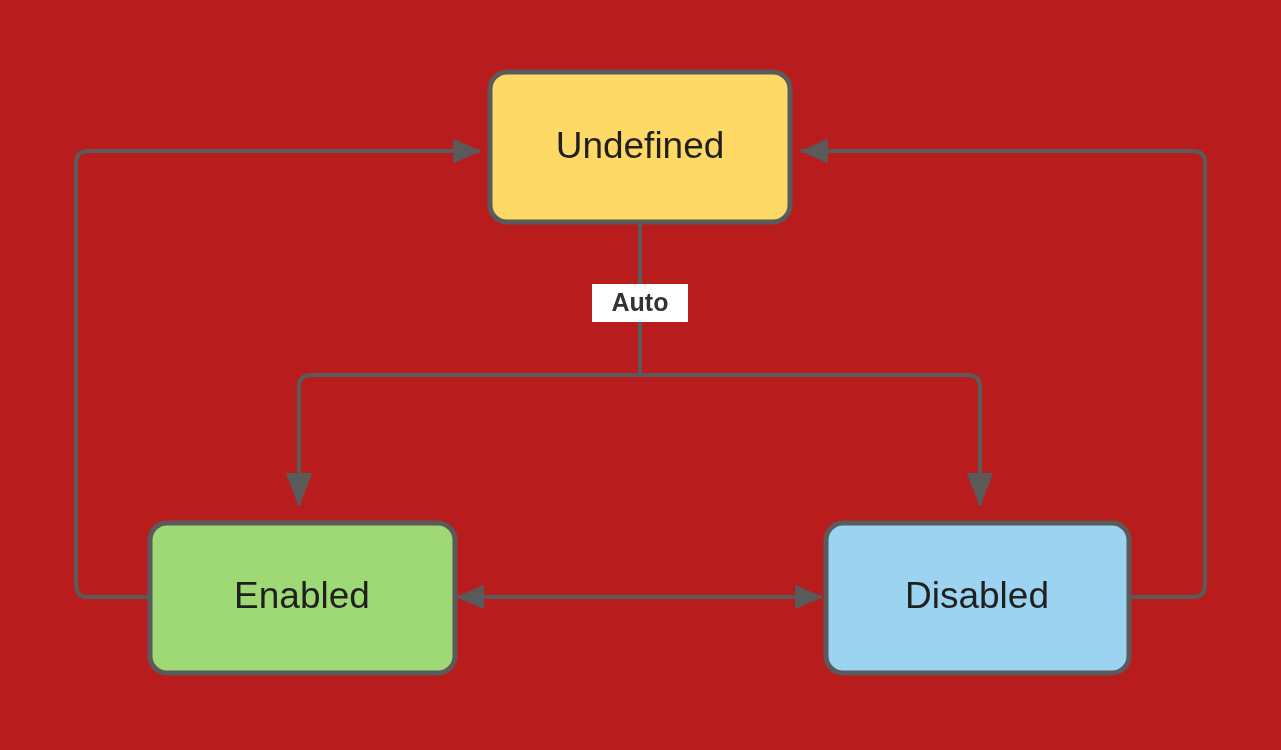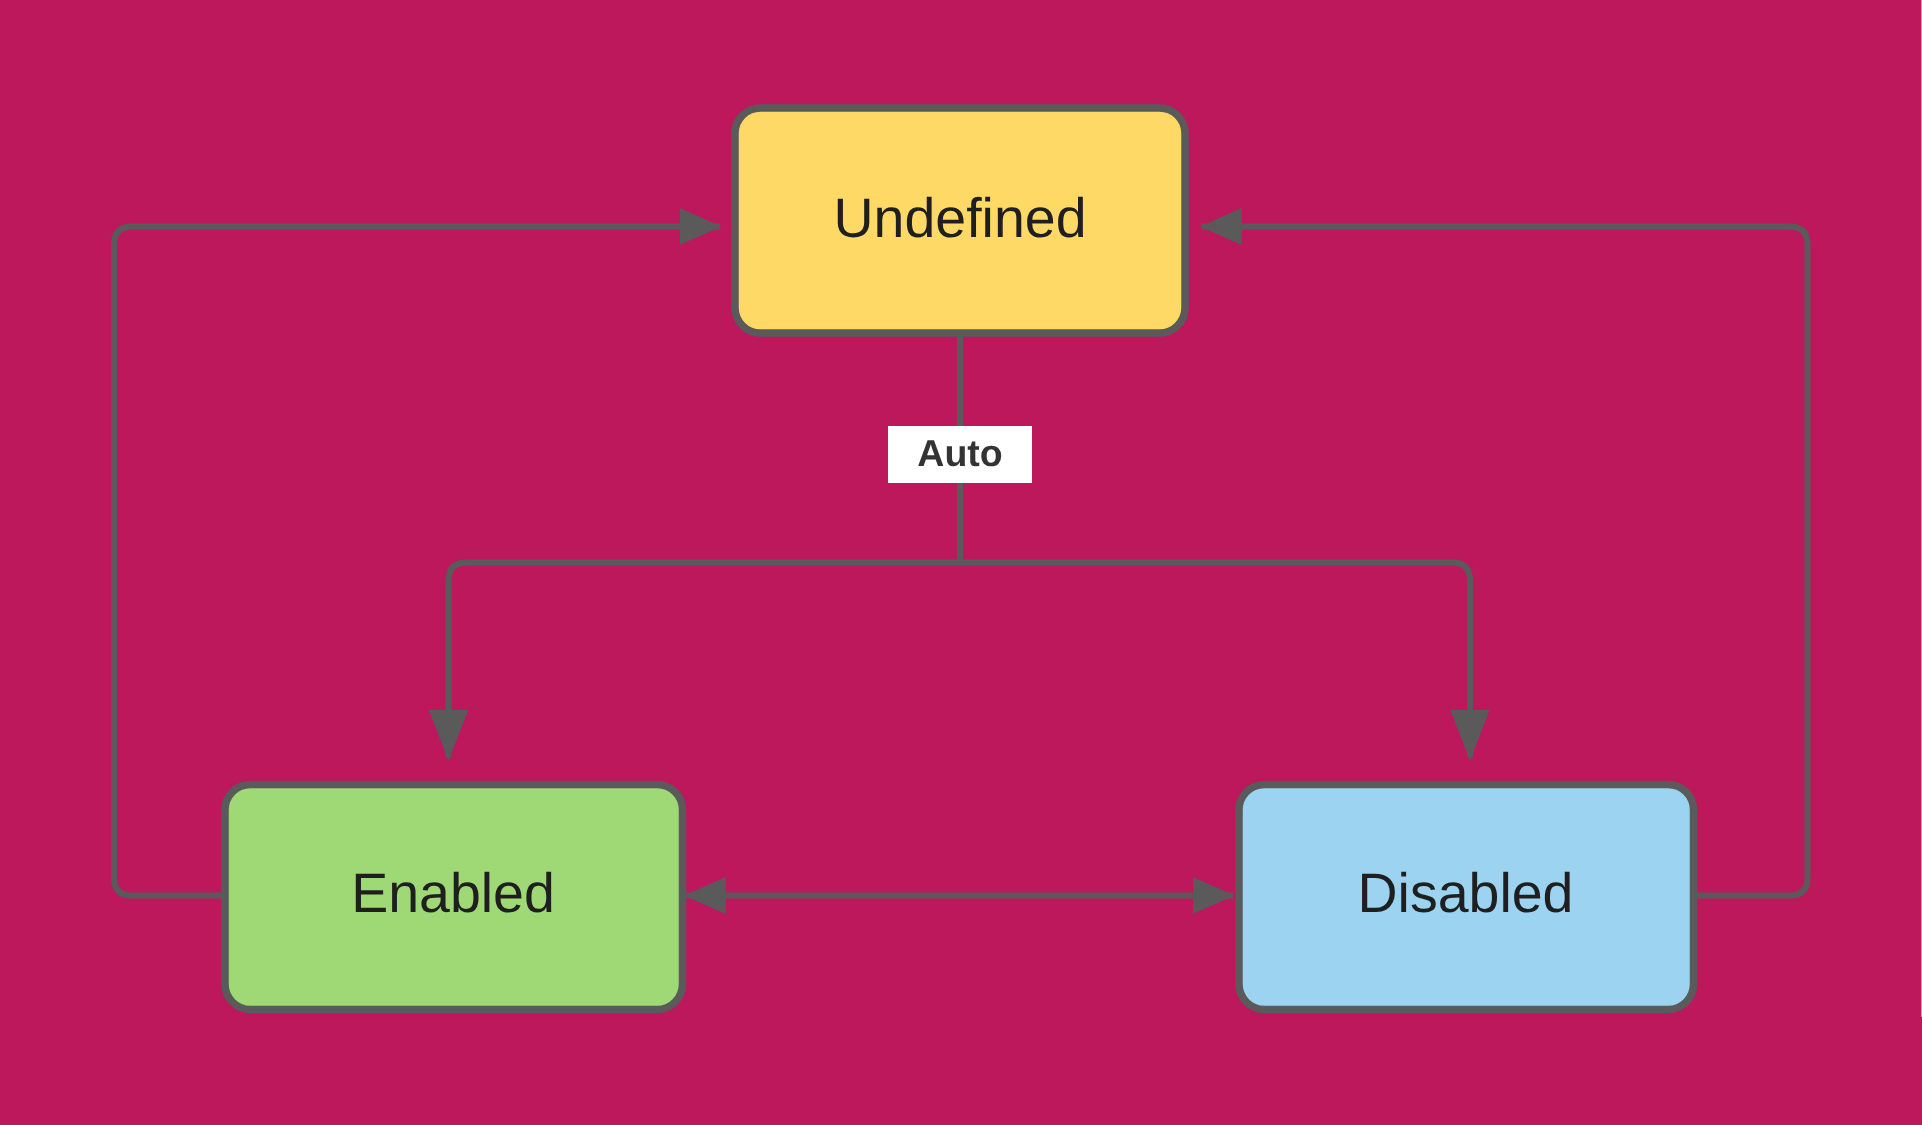--- a/index.html
+++ b/index.html
@@ -10,21 +10,21 @@
   body {
     width: 1281px;
     height: 750px;
     font-family: "Liberation Sans", sans-serif;
     overflow: hidden;
   }
   #diagram-root {
     position: relative;
     width: 1281px;
     height: 750px;
-    background: #be185d;
+    background: #b91c1c;
   }
   svg#state-diagram {
     display: block;
     width: 1281px;
     height: 750px;
   }
   .node-shape {
     stroke-width: 5;
     stroke-linejoin: round;
   }

